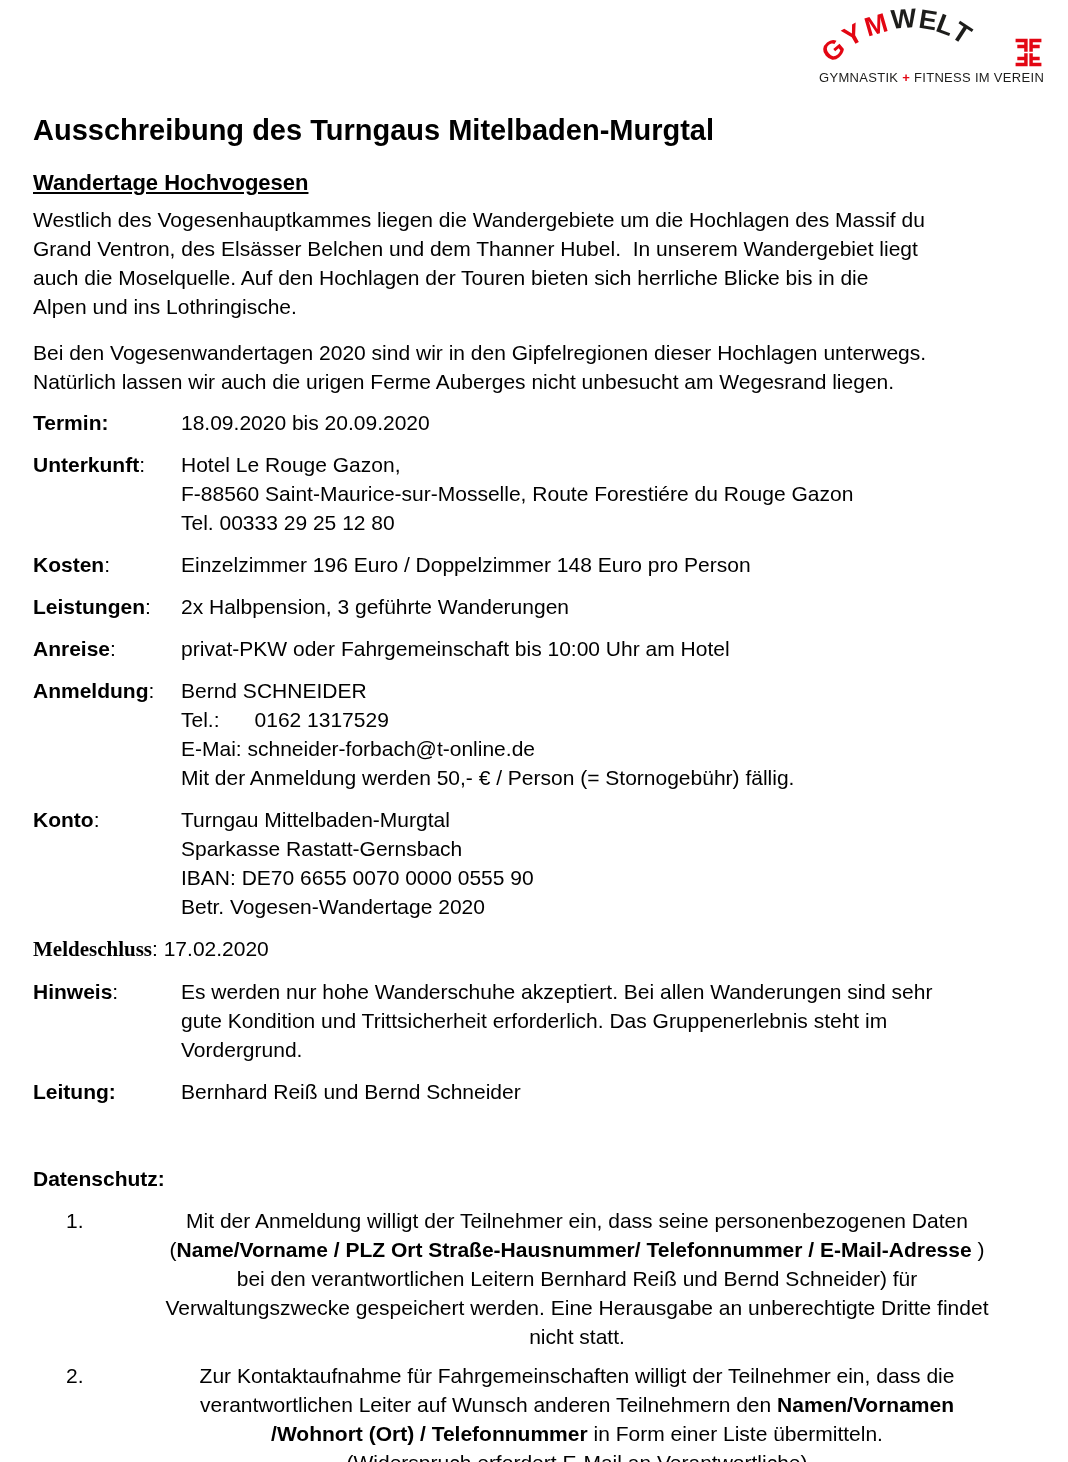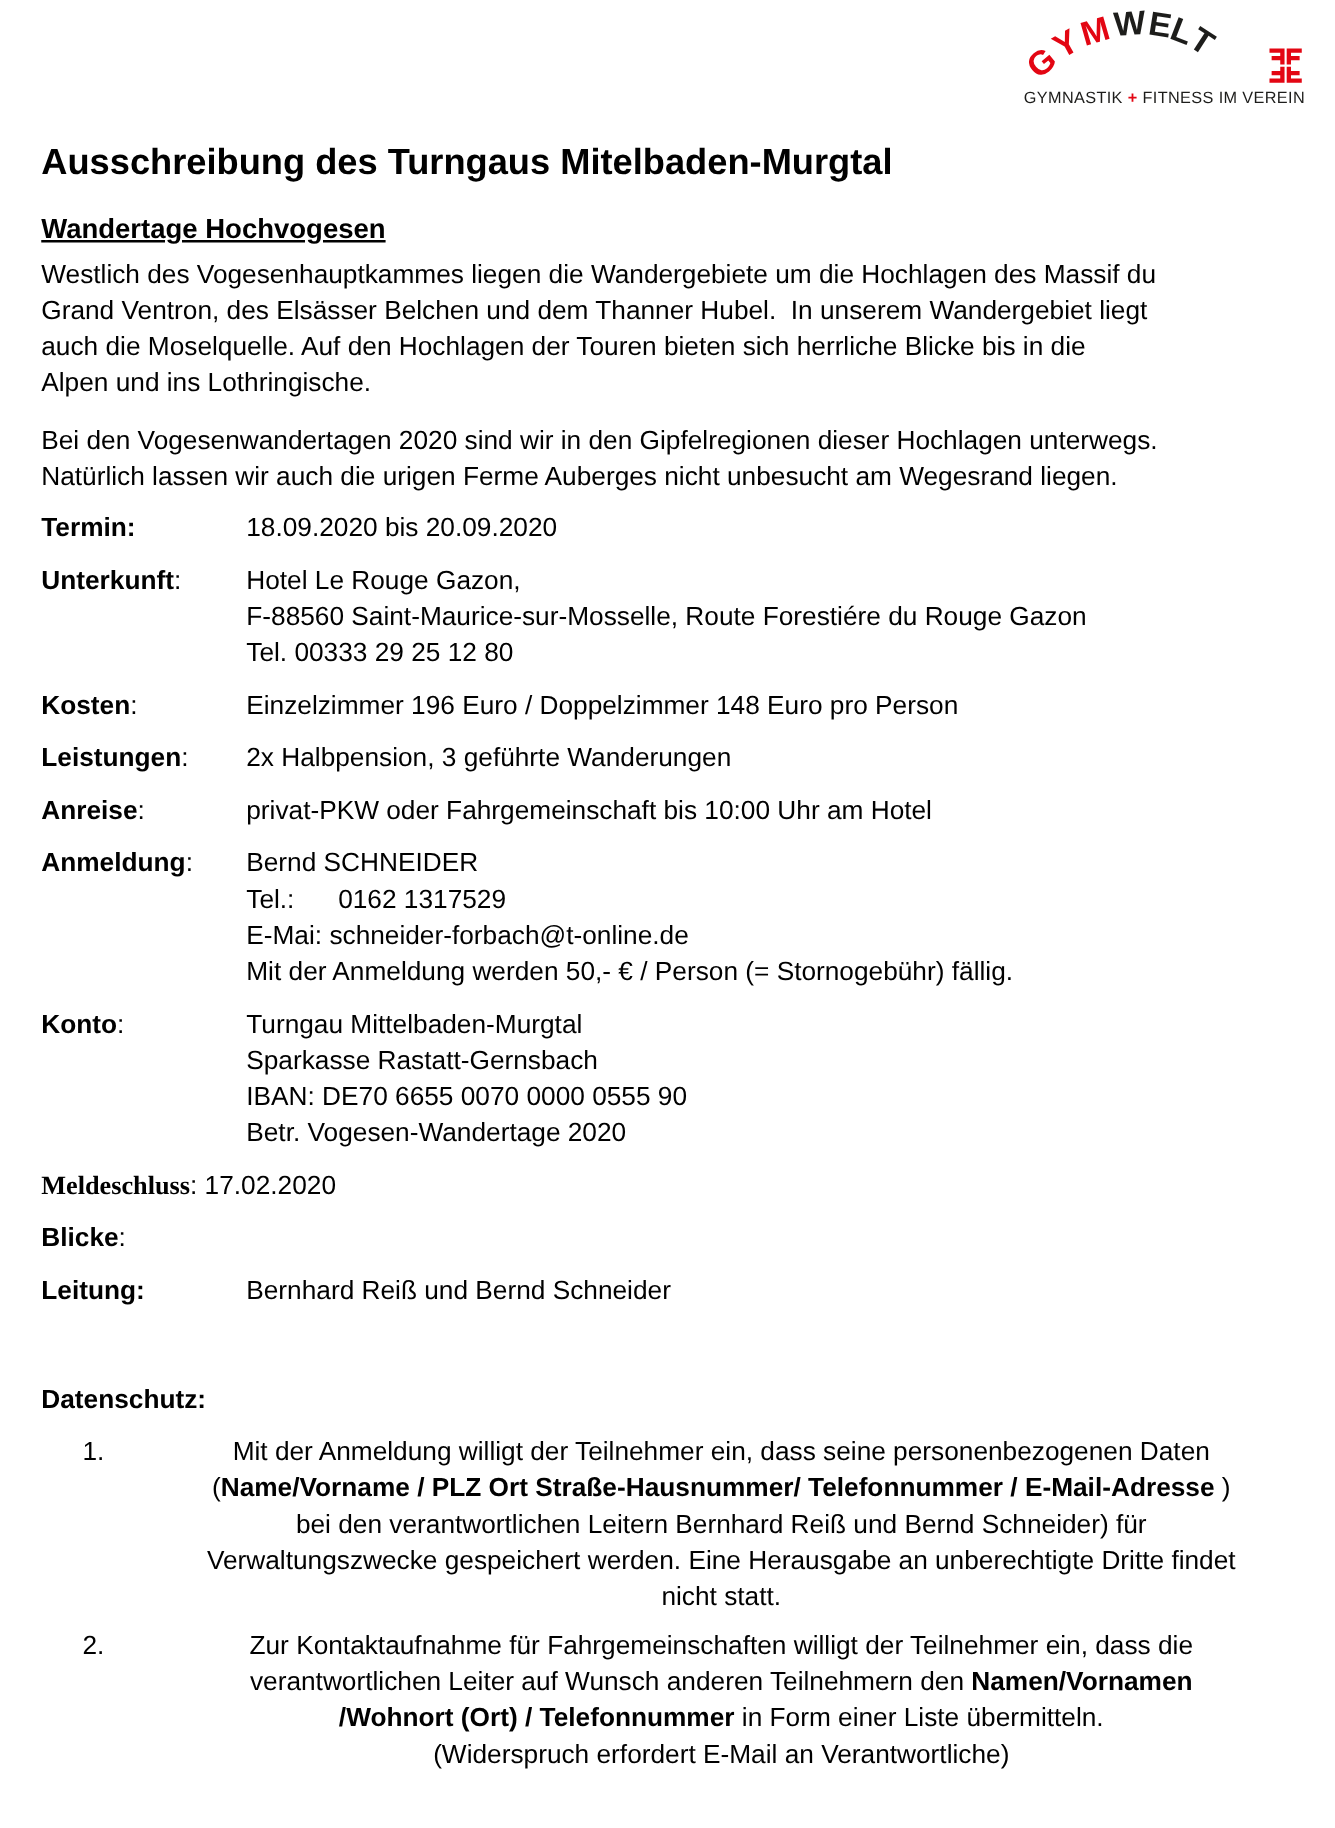--- a/index.html
+++ b/index.html
@@ -33,21 +33,21 @@
   .tagline .plus{color:var(--brand_red,#e30613);font-weight:700;}
 
   
   h1{font-size:29px;line-height:36px;font-weight:700;margin:16px 0 0 0;}
   h2{font-size:22px;line-height:29px;font-weight:700;margin:20px 0 0 0;text-decoration:underline;}
   .para{margin:8px 0 0 0;white-space:pre-wrap;}
   .para.second{margin-top:17px;}
 
   
   .details{margin-top:12px;}
-  .row{display:flex;margin:0 0 13px 0;gap:16px;}
+  .row{display:flex;margin:0 0 13px 0;}
   .row-label{flex:0 0 148px;font-weight:400;}
   .row-label b{font-weight:700;}
   .row-value{flex:1 1 auto;white-space:pre-wrap;}
   .inline-row{margin:0 0 13px 0;}
   .inline-row b{font-weight:700;font-family:Liberation Serif, serif;}
 
   
   .ds-heading{font-weight:700;margin:58px 0 13px 0;}
   .ds-item{display:flex;margin:0 0 10px 0;}
   .ds-num{flex:0 0 40px;margin-left:33px;}
@@ -131,21 +131,24 @@
       <span class="row-label"><b>Konto</b><span>:</span></span>
       <span class="row-value">Turngau Mittelbaden-Murgtal
 Sparkasse Rastatt-Gernsbach
 IBAN: DE70 6655 0070 0000 0555 90
 Betr. Vogesen-Wandertage 2020</span>
     </div>
 
     <p class="inline-row"><b>Meldeschluss</b><span>: 17.02.2020</span></p>
 
     <div class="row">
-      <span class="row-label"><b>Blicke</b><span>:</span></span>
+      <span class="row-label"><b>Hinweis</b><span>:</span></span>
+      <span class="row-value">Es werden nur hohe Wanderschuhe akzeptiert. Bei allen Wanderungen sind sehr
+gute Kondition und Trittsicherheit erforderlich. Das Gruppenerlebnis steht im
+Vordergrund.</span>
     </div>
 
     <div class="row">
       <span class="row-label"><b>Leitung:</b><span></span></span>
       <span class="row-value">Bernhard Reiß und Bernd Schneider</span>
     </div>
 
   </div>
 
   <p class="ds-heading">Datenschutz:</p>

